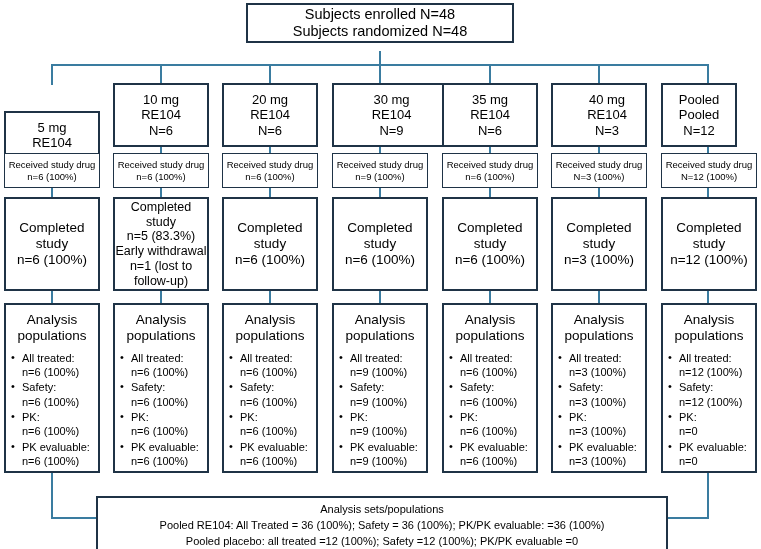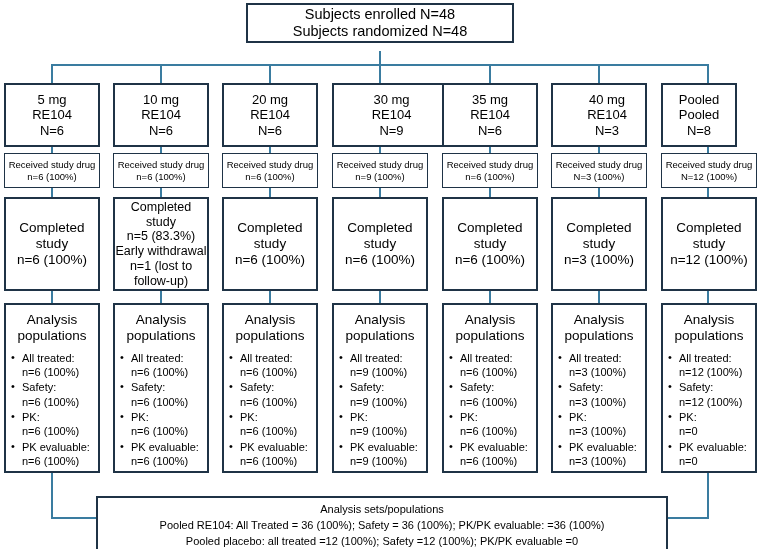--- a/index.html
+++ b/index.html
@@ -78,21 +78,21 @@
   <div class="conn hline" style="left:51px; top:64px; width:657px;"></div>
 
   <div class="conn vline" style="left:51px;  top:64px; height:21px;"></div>
   <div class="conn vline" style="left:160px; top:64px; height:21px;"></div>
   <div class="conn vline" style="left:269px; top:64px; height:21px;"></div>
   <div class="conn vline" style="left:379px; top:64px; height:21px;"></div>
   <div class="conn vline" style="left:489px; top:64px; height:21px;"></div>
   <div class="conn vline" style="left:598px; top:64px; height:21px;"></div>
   <div class="conn vline" style="left:707px; top:64px; height:21px;"></div>
 
-  <div class="box arm-box" style="left:4px; width:96px;">
+  <div class="box arm-box" style="left:4px; width:96px;margin-top:28px;">
     <div class="ctr">
       <span class="ln">5  mg</span>
       <span class="ln">RE104</span>
       <span class="ln">N=6</span>
     </div>
   </div>
   <div class="conn vline" style="left:51px; top:147px; height:7px;"></div>
   <div class="box recv-box" style="left:4px; width:96px;">
     <div class="ctr">
       <span class="ln">Received study drug</span>
@@ -289,21 +289,21 @@
       <li><span>Safety:</span><span class="val">n=3 (100%)</span></li>
       <li><span>PK:</span><span class="val">n=3 (100%)</span></li>
       <li><span>PK evaluable:</span><span class="val">n=3 (100%)</span></li>
     </ul>
   </div>
 
   <div class="box arm-box" style="left:661px; width:76px;">
     <div class="ctr">
       <span class="ln">Pooled</span>
       <span class="ln">Pooled</span>
-      <span class="ln">N=8</span>
+      <span class="ln">N=12</span>
     </div>
   </div>
   <div class="conn vline" style="left:707px; top:147px; height:7px;"></div>
   <div class="box recv-box" style="left:661px; width:96px;">
     <div class="ctr">
       <span class="ln">Received study drug</span>
       <span class="ln">N=12 (100%)</span>
     </div>
   </div>
   <div class="conn vline" style="left:707px; top:188px; height:10px;"></div>

